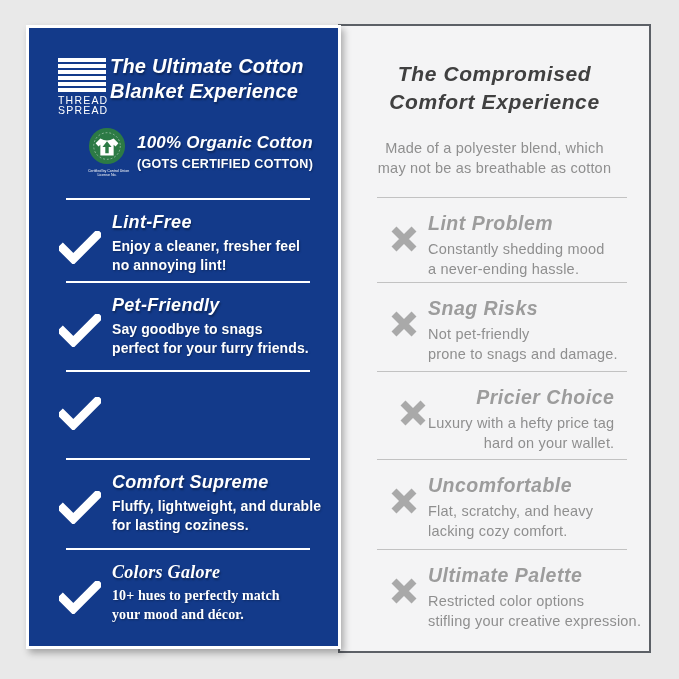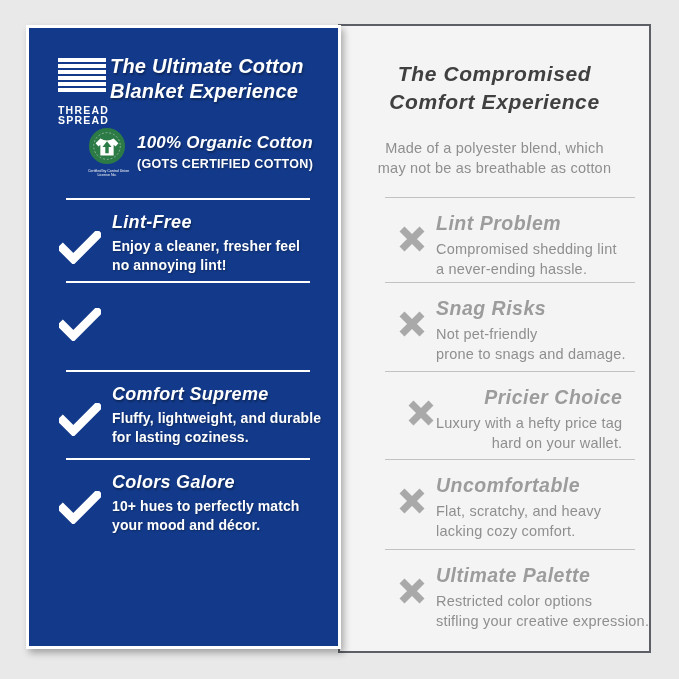--- a/index.html
+++ b/index.html
@@ -16,21 +16,21 @@
   }
   .r-header{position:absolute;left:0;top:34px;width:100%;text-align:center;}
   .r-title{
     font-size:21px;font-weight:bold;font-style:italic;color:#404040;
     line-height:28px;letter-spacing:.6px;
   }
   .r-subtitle{
     position:absolute;left:0;top:112px;width:100%;text-align:center;
     font-size:14.5px;color:#8f8f8f;line-height:20px;letter-spacing:.2px;
   }
-  .r-rows{position:absolute;left:12px;top:171px;width:100%;}
+  .r-rows{position:absolute;left:4px;top:171px;width:100%;}
   .r-row{position:relative;}
   .r-row:nth-child(1){height:85px;}
   .r-row:nth-child(2){height:89px;}
   .r-row:nth-child(3){height:88px;text-align:right;}
   .r-row:nth-child(4){height:90px;}
   .r-row:nth-child(5){height:100px;}
   .r-sep{position:absolute;top:0;left:33px;width:250px;height:1px;background:#c2c2c2;}
   .r-inner{display:flex;align-items:flex-start;padding-top:15px;}
   .x-cell{width:84px;box-sizing:border-box;padding-left:45px;padding-top:12px;flex:none;}
   .r-ftitle{
@@ -43,22 +43,22 @@
   .blue-panel{
     position:absolute;left:26px;top:25px;width:315px;height:624px;
     background:#133a8a;border:3px solid #ffffff;box-sizing:border-box;
     box-shadow:3px 4px 7px rgba(0,0,0,.30);
     color:#fff;
   }
   .logo{position:absolute;left:29px;top:30px;width:48px;text-align:center;}
   .logo-stripes{display:block;}
   .logo-stripe{height:3.5px;background:#fff;margin-bottom:2.6px;}
   .logo-text{
-    font-size:10.5px;font-weight:bold;letter-spacing:1.2px;line-height:10.5px;
-    margin-top:13px;white-space:nowrap;
+    font-size:10.5px;font-weight:normal;letter-spacing:1.2px;line-height:10.5px;
+    margin-top:3px;white-space:nowrap;
   }
   .l-header{
     position:absolute;left:81px;top:26px;width:228px;
     font-size:20px;font-weight:bold;font-style:italic;line-height:25px;
     letter-spacing:.2px;text-shadow:1px 2px 2px rgba(0,0,0,.35);
   }
   .badge-row{position:absolute;left:59px;top:99px;display:flex;}
   .gots{width:38px;flex:none;text-align:center;}
   .gots-caption{font-size:3.6px;line-height:4.2px;color:#ffffff;white-space:nowrap;}
   .badge-text{margin-left:11px;padding-top:6px;}
@@ -110,21 +110,21 @@
       <div class="r-sep"></div>
       <div class="r-inner">
         <span class="x-cell">
           <svg width="30" height="30" viewBox="0 0 30 30">
               <path d="M5 5 L25 25 M25 5 L5 25" stroke="#a9a9a9" stroke-width="7" fill="none"></path>
             </svg>
         </span>
         <div>
           <div class="r-ftitle">Lint Problem</div>
           <div class="r-fbody">
-            <span>Compromised shedding lint</span><br>
+            <span>Constantly shedding mood</span><br>
             <span>a never-ending hassle.</span>
           </div>
         </div>
       </div>
     </div>
 
     <div class="r-row">
       <div class="r-sep"></div>
       <div class="r-inner">
         <span class="x-cell">
@@ -252,20 +252,37 @@
         <div>
           <div class="l-ftitle">Lint-Free</div>
           <div class="l-fbody">
             <span>Enjoy a cleaner, fresher feel</span><br>
             <span>no annoying lint!</span>
           </div>
         </div>
       </div>
     </div>
 
+    <div class="l-row">
+      <div class="l-sep"></div>
+      <div class="l-inner">
+        <span class="check-cell">
+          <svg width="42" height="33" viewBox="0 0 44 34">
+              <path d="M4 18 L15 29 L40 4" stroke="#ffffff" stroke-width="9" fill="none" stroke-linecap="square"></path>
+            </svg>
+        </span>
+        <div>
+          <div class="l-ftitle">Pet-Friendly</div>
+          <div class="l-fbody">
+            <span>Say goodbye to snags</span><br>
+            <span>perfect for your furry friends.</span>
+          </div>
+        </div>
+      </div>
+    </div>
 
     <div class="l-row">
       <div class="l-sep"></div>
       <div class="l-inner">
         <span class="check-cell">
           <svg width="42" height="33" viewBox="0 0 44 34">
               <path d="M4 18 L15 29 L40 4" stroke="#ffffff" stroke-width="9" fill="none" stroke-linecap="square"></path>
             </svg>
         </span>
       </div>

